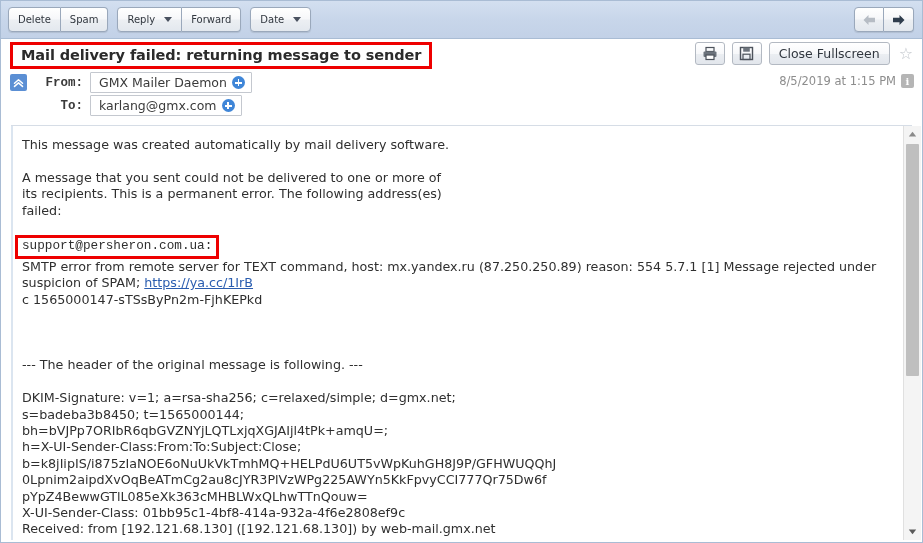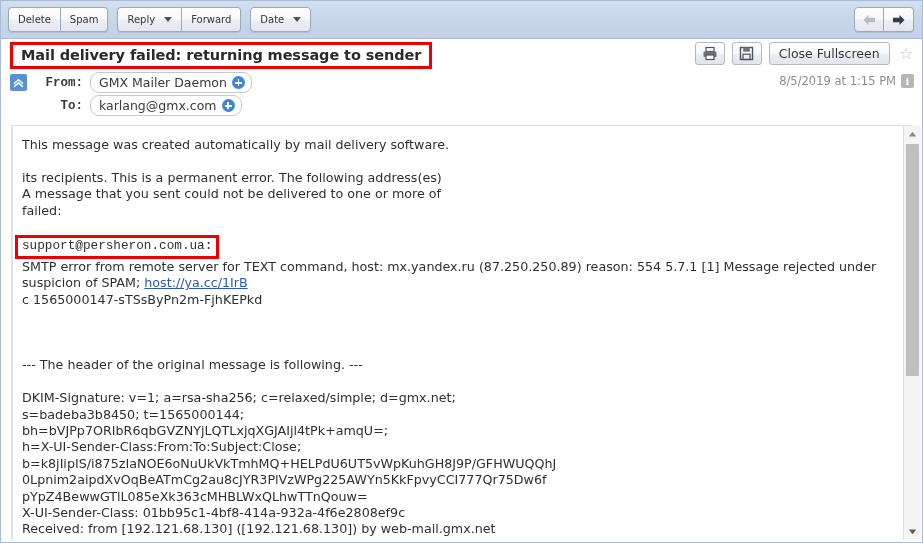--- a/index.html
+++ b/index.html
@@ -190,21 +190,21 @@
   }
   .from-label { margin-left: 4px; }
   .to-label { margin-left: 21px; }
   .pill {
     display: inline-flex;
     align-items: center;
     gap: 5px;
     height: 19px;
     padding: 0 6px 0 8px;
     border: 1px solid #c4c8cf;
-    border-radius: 9px;
+    border-radius: 1px;
     background: #ffffff;
     font-size: 12.5px;
     color: #3a3a3a;
     white-space: nowrap;
   }
   .plus-circle {
     width: 13px;
     height: 13px;
     border-radius: 50%;
     background: #3f86d8;
@@ -429,32 +429,32 @@
 
   <div class="divider"></div>
 
   <div class="body-wrap">
     <div class="body-scroll">
       <div class="body-inner">
 
         <div class="body-line">This message was created automatically by mail delivery software.</div>
         <div class="blank-line"></div>
 
+        <div class="body-line">A message that you sent could not be delivered to one or more of</div>
         <div class="body-line">its recipients. This is a permanent error. The following address(es)</div>
-        <div class="body-line">A message that you sent could not be delivered to one or more of</div>
         <div class="body-line">failed:</div>
 
         <div class="blank-line"></div>
 
         <div class="addr-fail-wrap">
           <span class="body-line addr-fail-box">support@persheron.com.ua:</span>
         </div>
 
         <div class="body-line">SMTP error from remote server for TEXT command, host: mx.yandex.ru (87.250.250.89) reason: 554 5.7.1 [1] Message rejected under</div>
-        <div class="body-line"><span>suspicion of SPAM; </span><a class="link" href="#">host://ya.cc/1IrB</a></div>
+        <div class="body-line"><span>suspicion of SPAM; </span><a class="link" href="#">https://ya.cc/1IrB</a></div>
         <div class="body-line">c 1565000147-sTSsByPn2m-FjhKEPkd</div>
 
         <div class="blank-line-lg"></div>
         <div class="blank-line"></div>
 
         <div class="body-line">--- The header of the original message is following. ---</div>
         <div class="blank-line"></div>
 
         <div class="body-line">DKIM-Signature: v=1; a=rsa-sha256; c=relaxed/simple; d=gmx.net;</div>
         <div class="body-line">s=badeba3b8450; t=1565000144;</div>

